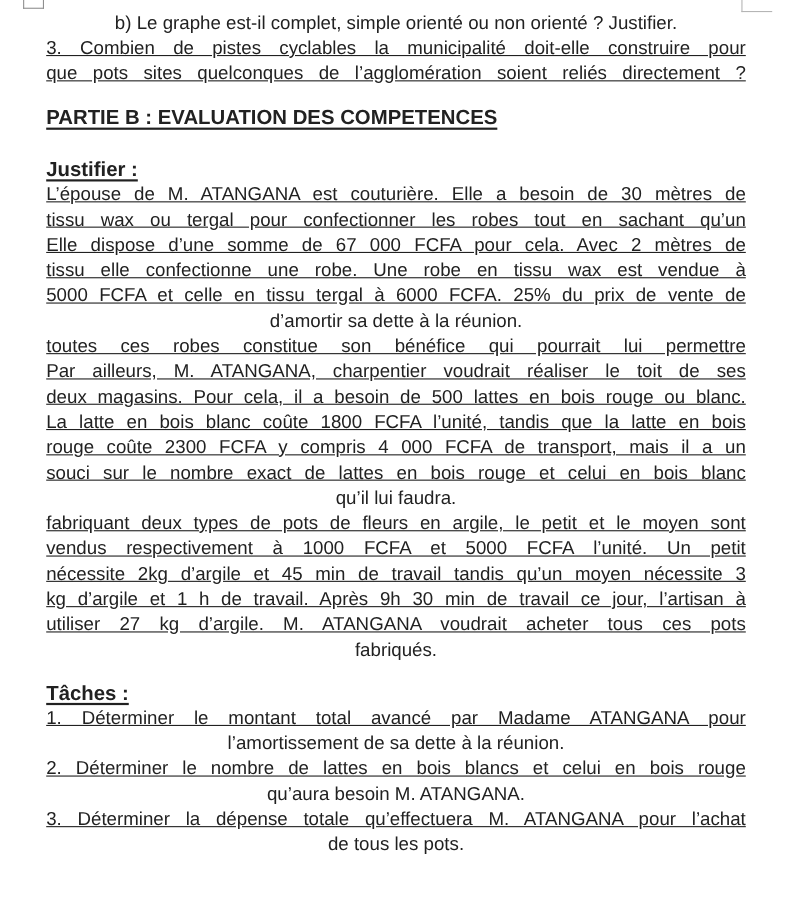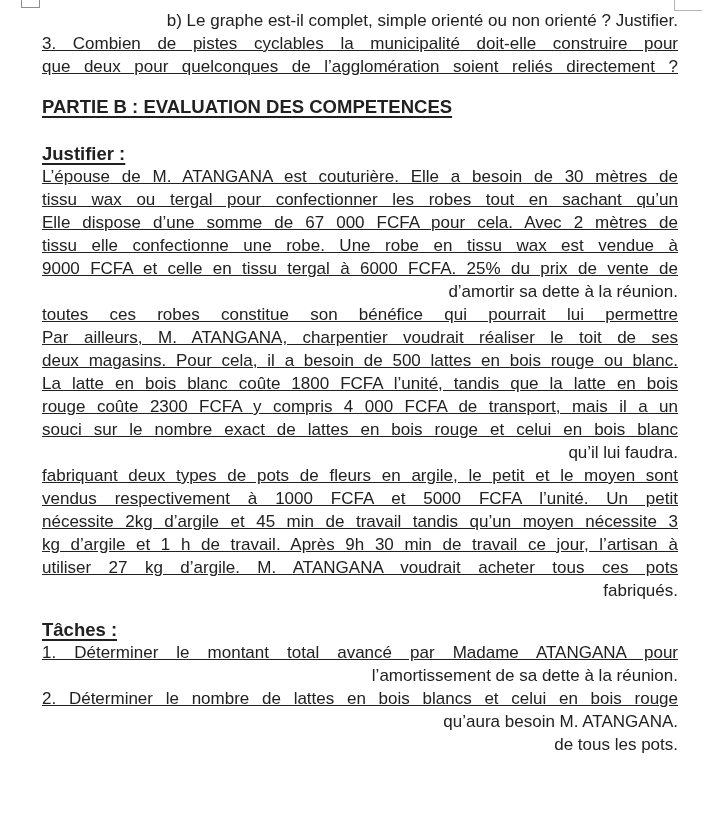--- a/index.html
+++ b/index.html
@@ -19,21 +19,21 @@
     position: absolute;
     top: 0;
     left: 0;
     width: 720px;
     padding: 9px 42px 0 42px;
     box-sizing: border-box;
   }
   .line {
     font-size: 17px;
     line-height: 23px;
-    text-align: right;
+    text-align: center;
   }
   .j {
     text-align: justify;
     text-align-last: justify;
     text-decoration: underline;
   }
   .heading {
     font-size: 18.5px;
     line-height: 23px;
     font-weight: bold;
@@ -69,35 +69,35 @@
 </head>
 <body>
 
 <div class="artifact-left"></div>
 <div class="artifact-right"></div>
 
 <div class="doc">
 
   <div class="line">b) Le graphe est-il complet, simple orienté ou non orienté ? Justifier.</div>
   <div class="line j">3. Combien de pistes cyclables la municipalité doit-elle construire pour</div>
-  <div class="line j">que deux pour quelconques de l’agglomération soient reliés directement ?</div>
+  <div class="line j">que pots sites quelconques de l’agglomération soient reliés directement ?</div>
 
   <div class="sp17"></div>
 
   <div class="heading"><span>PARTIE B : EVALUATION DES COMPETENCES</span></div>
 
   <div class="sp24"></div>
 
   <div class="heading"><span>Justifier :</span></div>
 
   <div class="line j">L’épouse de M. ATANGANA est couturière. Elle a besoin de 30 mètres de</div>
   <div class="line j">tissu wax ou tergal pour confectionner les robes tout en sachant qu’un</div>
   <div class="line j">Elle dispose d’une somme de 67 000 FCFA pour cela. Avec 2 mètres de</div>
   <div class="line j">tissu elle confectionne une robe. Une robe en tissu wax est vendue à</div>
-  <div class="line j">9000 FCFA et celle en tissu tergal à 6000 FCFA. 25% du prix de vente de</div>
+  <div class="line j">5000 FCFA et celle en tissu tergal à 6000 FCFA. 25% du prix de vente de</div>
   <div class="line">d’amortir sa dette à la réunion.</div>
   <div class="line j">toutes ces robes constitue son bénéfice qui pourrait lui permettre</div>
 
   <div class="line j">Par ailleurs, M. ATANGANA, charpentier voudrait réaliser le toit de ses</div>
   <div class="line j">deux magasins. Pour cela, il a besoin de 500 lattes en bois rouge ou blanc.</div>
   <div class="line j">La latte en bois blanc coûte 1800 FCFA l’unité, tandis que la latte en bois</div>
   <div class="line j">rouge coûte 2300 FCFA y compris 4 000 FCFA de transport, mais il a un</div>
   <div class="line j">souci sur le nombre exact de lattes en bois rouge et celui en bois blanc</div>
   <div class="line">qu’il lui faudra.</div>
 
@@ -109,15 +109,16 @@
   <div class="line">fabriqués.</div>
 
   <div class="sp16"></div>
 
   <div class="heading"><span>Tâches :</span></div>
 
   <div class="line j">1. Déterminer le montant total avancé par Madame ATANGANA pour</div>
   <div class="line">l’amortissement de sa dette à la réunion.</div>
   <div class="line j">2. Déterminer le nombre de lattes en bois blancs et celui en bois rouge</div>
   <div class="line">qu’aura besoin M. ATANGANA.</div>
+  <div class="line j">3. Déterminer la dépense totale qu’effectuera M. ATANGANA pour l’achat</div>
   <div class="line">de tous les pots.</div>
 
 </div>
 
 </body></html>

